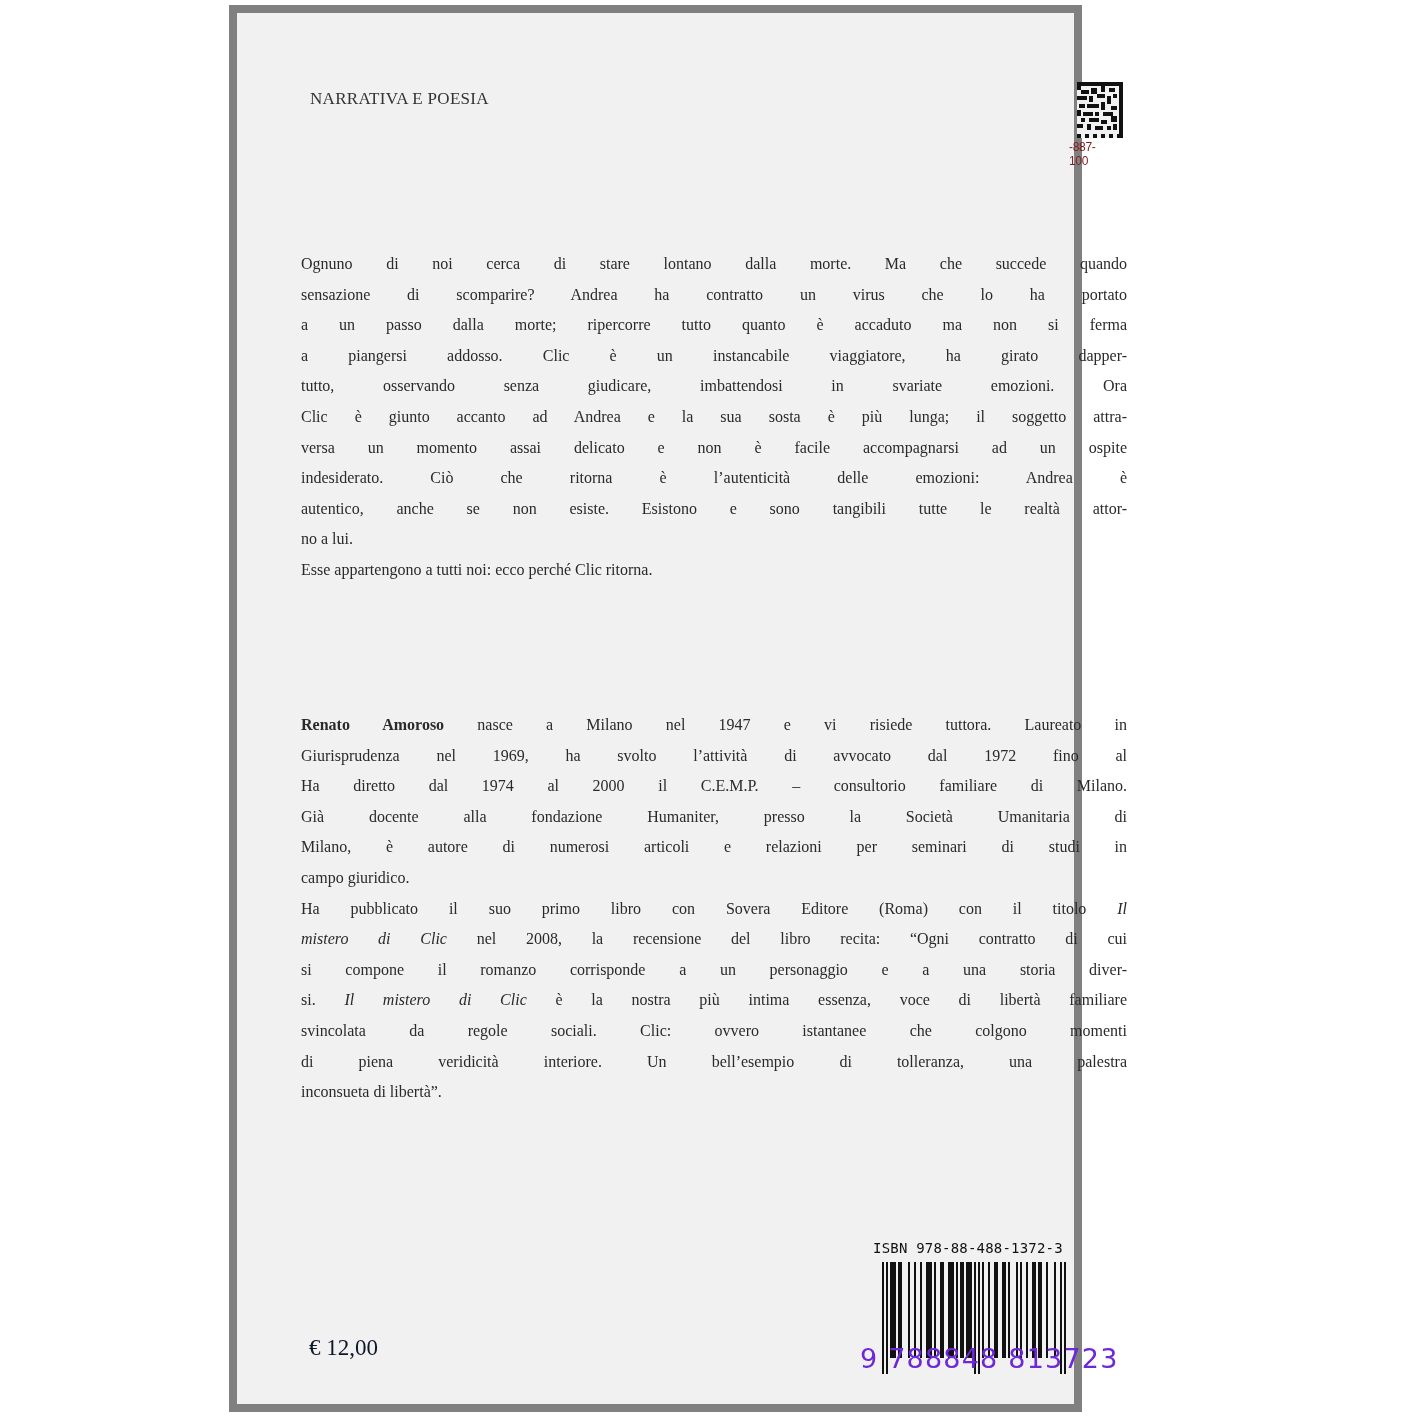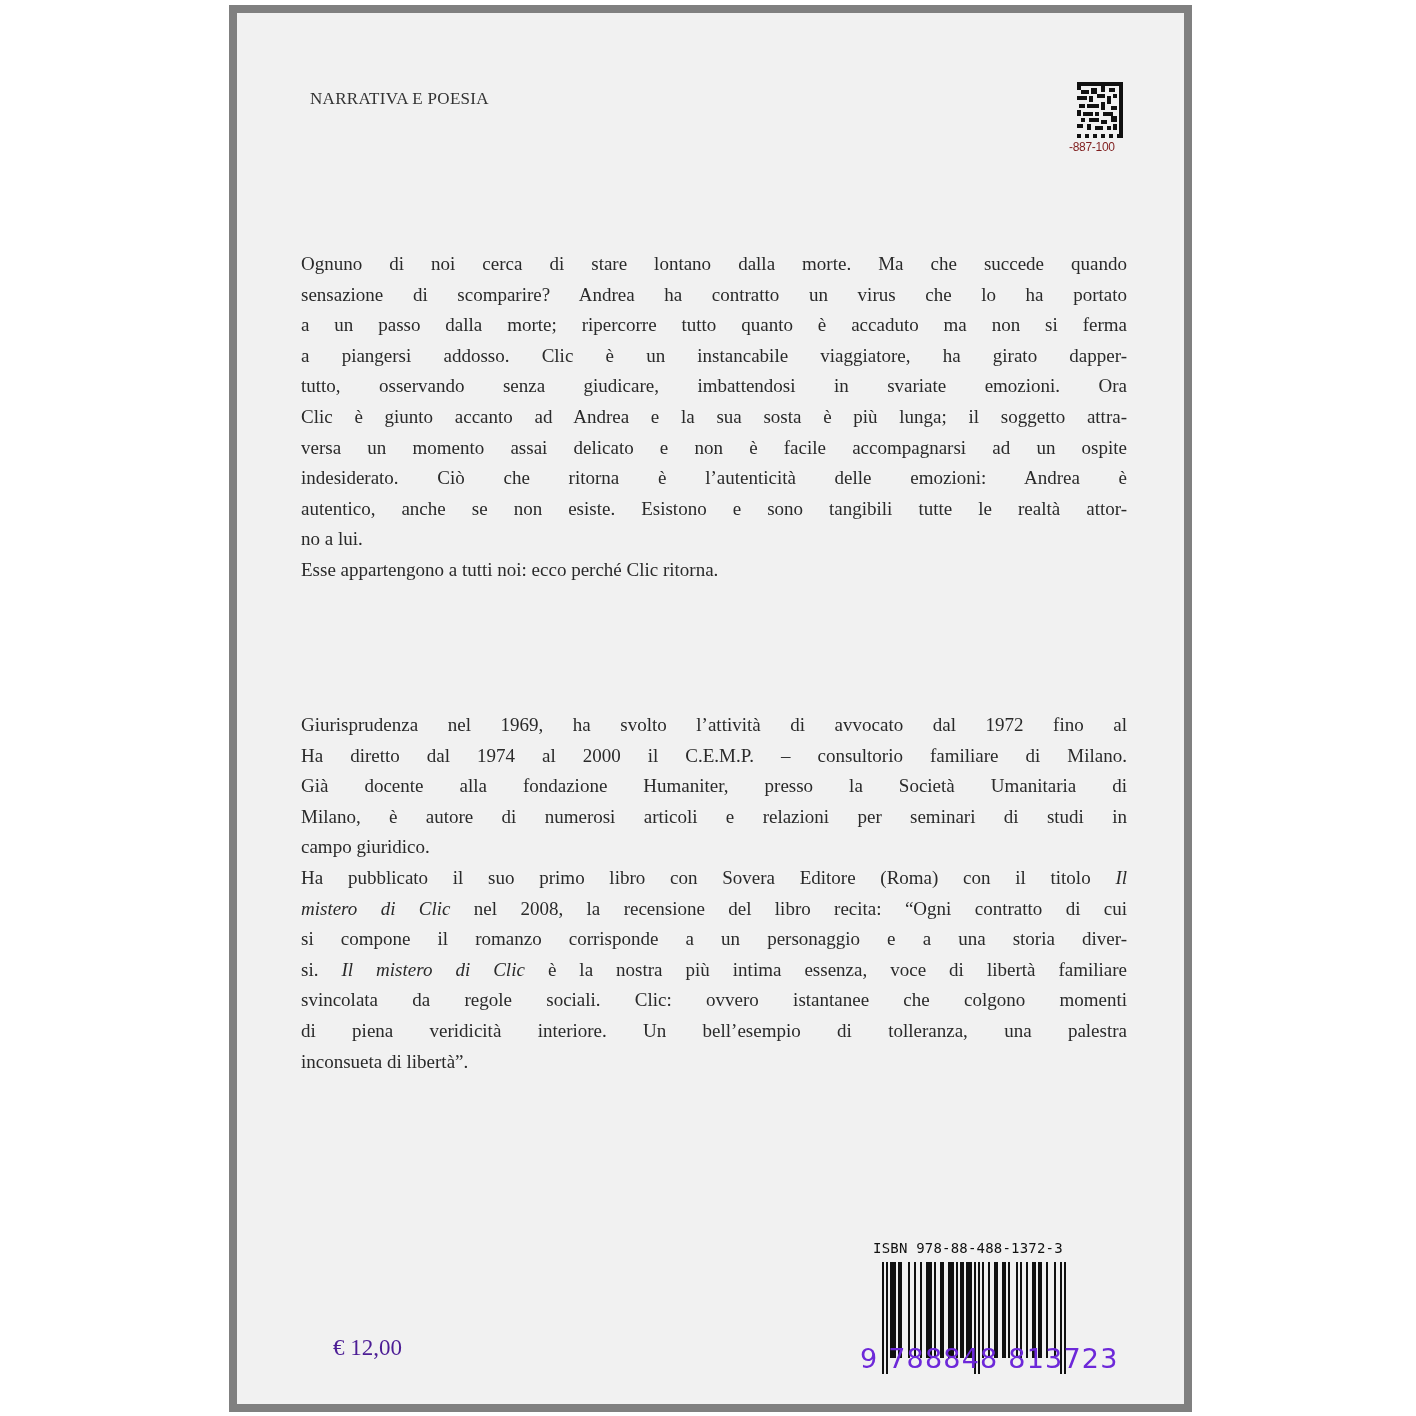--- a/index.html
+++ b/index.html
@@ -6,21 +6,21 @@
   body {
     width: 1416px; height: 1416px;
     background: #ffffff;
     position: relative;
     overflow: hidden;
     font-family: "Liberation Serif", "DejaVu Serif", serif;
   }
   .frame {
     position: absolute;
     left: 229px; top: 5px;
-    width: 963px; height: 1407px;
+    width: 853px; height: 1407px;
     background: #808080;
     box-sizing: border-box;
   }
   .page {
     position: absolute;
     left: 8px; top: 8px; right: 8px; bottom: 8px;
     background: #f1f1f1;
   }
   .series {
     position: absolute;
@@ -39,21 +39,21 @@
     left: 832px; top: 127px;
     font-family: "Liberation Sans", sans-serif;
     font-size: 12px;
     color: #7f1d1d;
     letter-spacing: -0.3px;
   }
   .text-block {
     position: absolute;
     left: 64px;
     width: 826px;
-    font-size: 19px;
+    font-size: 16px;
     line-height: 30.6px;
     color: #2a2a2a;
   }
   .text-block .line {
     display: block;
     white-space: nowrap;
     text-align: justify;
     text-align-last: justify;
   }
   .text-block .line.last {
@@ -86,22 +86,21 @@
     font-family: "DejaVu Sans", sans-serif;
     font-size: 27px;
     color: #6d28d9;
     letter-spacing: 1.2px;
     white-space: pre;
   }
   .price {
     position: absolute;
     left: 72px; top: 1322px;
     font-size: 23px;
-    color: #4c1d95;
-    margin-left: 24px;
+    color: #0f172a;
   }
 </style>
 </head>
 <body>
 
 <div class="frame">
   <div class="page">
 
     <div class="series">NARRATIVA E POESIA</div>
 
@@ -155,20 +154,21 @@
       <span class="line">tutto, osservando senza giudicare, imbattendosi in svariate emozioni. Ora</span>
       <span class="line">Clic è giunto accanto ad Andrea e la sua sosta è più lunga; il soggetto attra-</span>
       <span class="line">versa un momento assai delicato e non è facile accompagnarsi ad un ospite</span>
       <span class="line">indesiderato. Ciò che ritorna è l’autenticità delle emozioni: Andrea è</span>
       <span class="line">autentico, anche se non esiste. Esistono e sono tangibili tutte le realtà attor-</span>
       <span class="line last">no a lui.</span>
       <span class="line last">Esse appartengono a tutti noi: ecco perché Clic ritorna.</span>
     </div>
 
     <div class="text-block bio">
+      <span class="line"><b>Renato Amoroso</b><span> nasce a Milano nel 1947 e vi risiede tuttora. Laureato in</span></span>
       <span class="line">Giurisprudenza nel 1969, ha svolto l’attività di avvocato dal 1972 fino al</span>
       <span class="line">Ha diretto dal 1974 al 2000 il C.E.M.P. – consultorio familiare di Milano.</span>
       <span class="line">Già docente alla fondazione Humaniter, presso la Società Umanitaria di</span>
       <span class="line">Milano, è autore di numerosi articoli e relazioni per seminari di studi in</span>
       <span class="line last">campo giuridico.</span>
       <span class="line"><span>Ha pubblicato il suo primo libro con Sovera Editore (Roma) con il titolo </span><i>Il</i></span>
       <span class="line"><i>mistero di Clic</i><span> nel 2008, la recensione del libro recita: “Ogni contratto di cui</span></span>
       <span class="line">si compone il romanzo corrisponde a un personaggio e a una storia diver-</span>
       <span class="line"><span>si. </span><i>Il mistero di Clic</i><span> è la nostra più intima essenza, voce di libertà familiare</span></span>
       <span class="line">svincolata da regole sociali. Clic: ovvero istantanee che colgono momenti</span>

